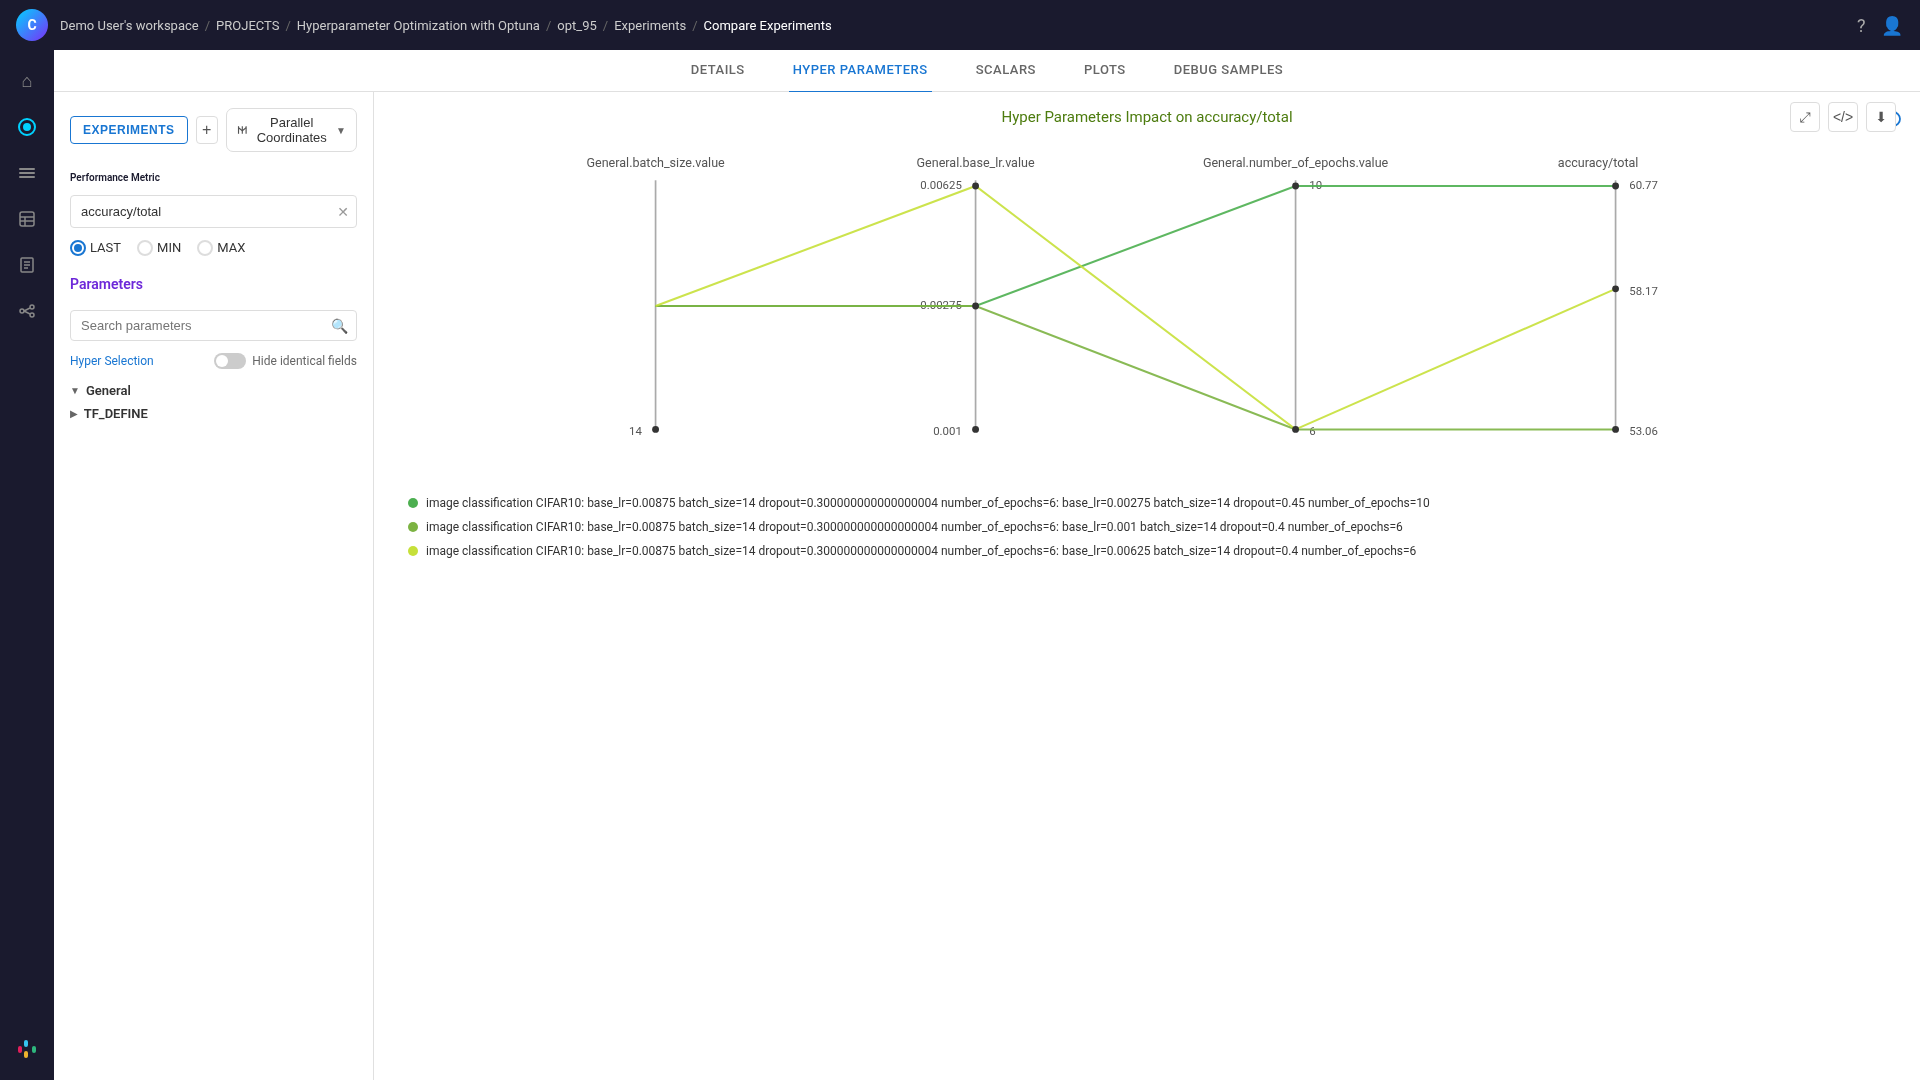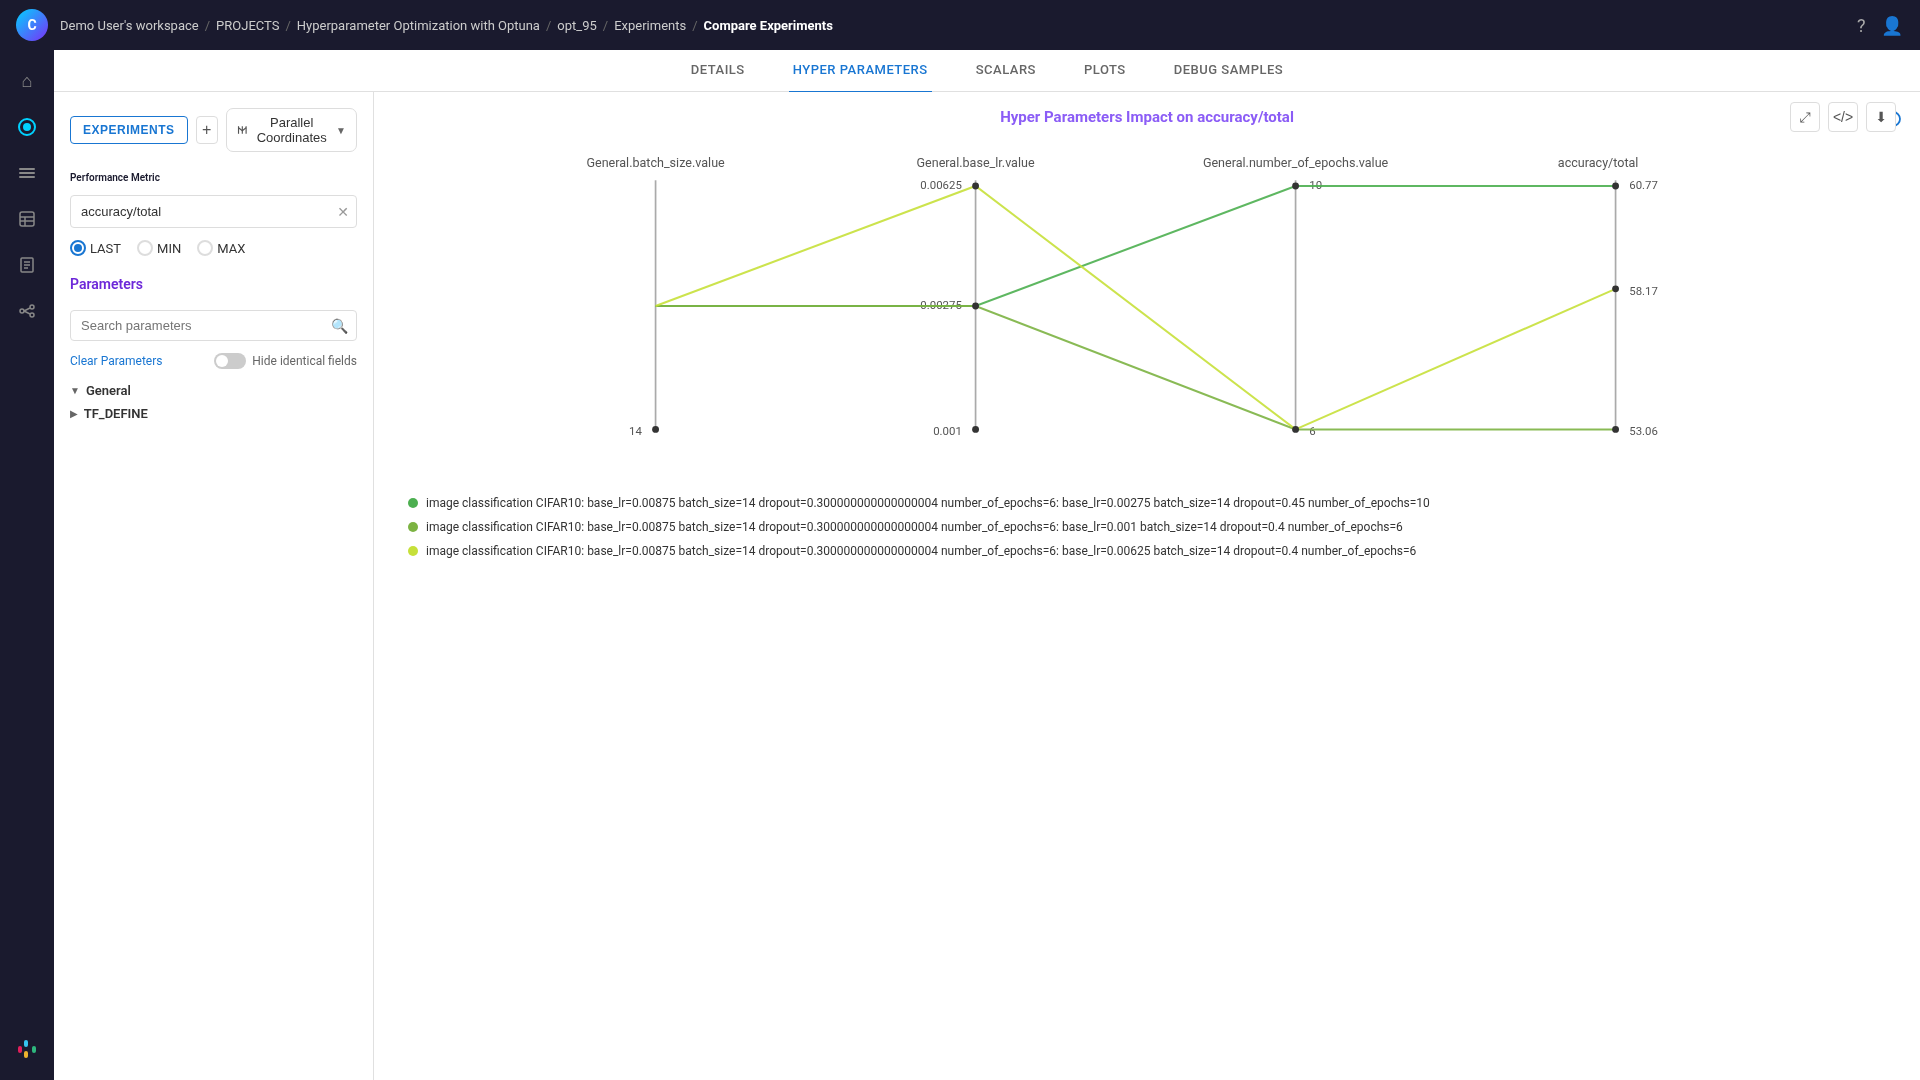--- a/index.html
+++ b/index.html
@@ -22,21 +22,21 @@
       border-radius: 50%;
       background: linear-gradient(135deg, #00d2ff, #7b2ff7);
       display: flex; align-items: center; justify-content: center;
       color: white; font-weight: bold; font-size: 14px;
     }
     .breadcrumb {
       display: flex; align-items: center; gap: 6px;
       color: #aaa; font-size: 13px;
     }
     .breadcrumb span { color: #ccc; }
-    .breadcrumb .current { color: #fff; font-weight: 700; }
+    .breadcrumb .current { color: #fff; font-weight: 400; }
     .breadcrumb .sep { color: #666; }
     .nav-right {
       margin-left: auto;
       display: flex; align-items: center; gap: 16px;
     }
     .nav-icon { color: #aaa; font-size: 18px; cursor: pointer; }
 
     
     .left-sidebar {
       position: fixed;
@@ -195,21 +195,21 @@
       background: none; border: none;
     }
 
     .radio-group {
       display: flex;
       gap: 16px;
       margin-bottom: 20px;
     }
     .radio-item {
       display: flex;
-      align-items: center;
+      align-items: flex-start;
       gap: 4px;
       font-size: 13px;
       color: #333;
       cursor: pointer;
     }
     .radio-circle {
       width: 16px; height: 16px;
       border-radius: 50%;
       border: 2px solid #ddd;
       display: flex; align-items: center; justify-content: center;
@@ -342,22 +342,22 @@
 
     .chart-header {
       display: flex;
       align-items: center;
       justify-content: center;
       margin-bottom: 20px;
       position: relative;
     }
     .chart-title {
       font-size: 15px;
-      font-weight: 700;
-      color: #8b5cf6;
+      font-weight: 400;
+      color: #4d7c0f;
     }
     .chart-actions {
       position: absolute;
       right: 0;
       display: flex;
       gap: 8px;
     }
     .chart-action-btn {
       width: 30px; height: 30px;
       border: 1px solid #ddd;
@@ -536,21 +536,21 @@
         </label>
       </div>
 
       <div class="params-section">
         <div class="params-title">Parameters</div>
         <div class="search-wrap">
           <input class="search-input" type="text" placeholder="Search parameters" style="">
           <span class="search-icon">🔍</span>
         </div>
         <div class="filter-row">
-          <a class="clear-selection">Clear Parameters</a>
+          <a class="clear-selection">Hyper Selection</a>
           <div class="toggle-wrap">
             <div class="toggle"></div>
             <span class="toggle-label">Hide identical fields</span>
           </div>
         </div>
 
         <div class="group-header">
           <span class="chevron">▼</span>
           <span class="group-name">General</span>
         </div>

